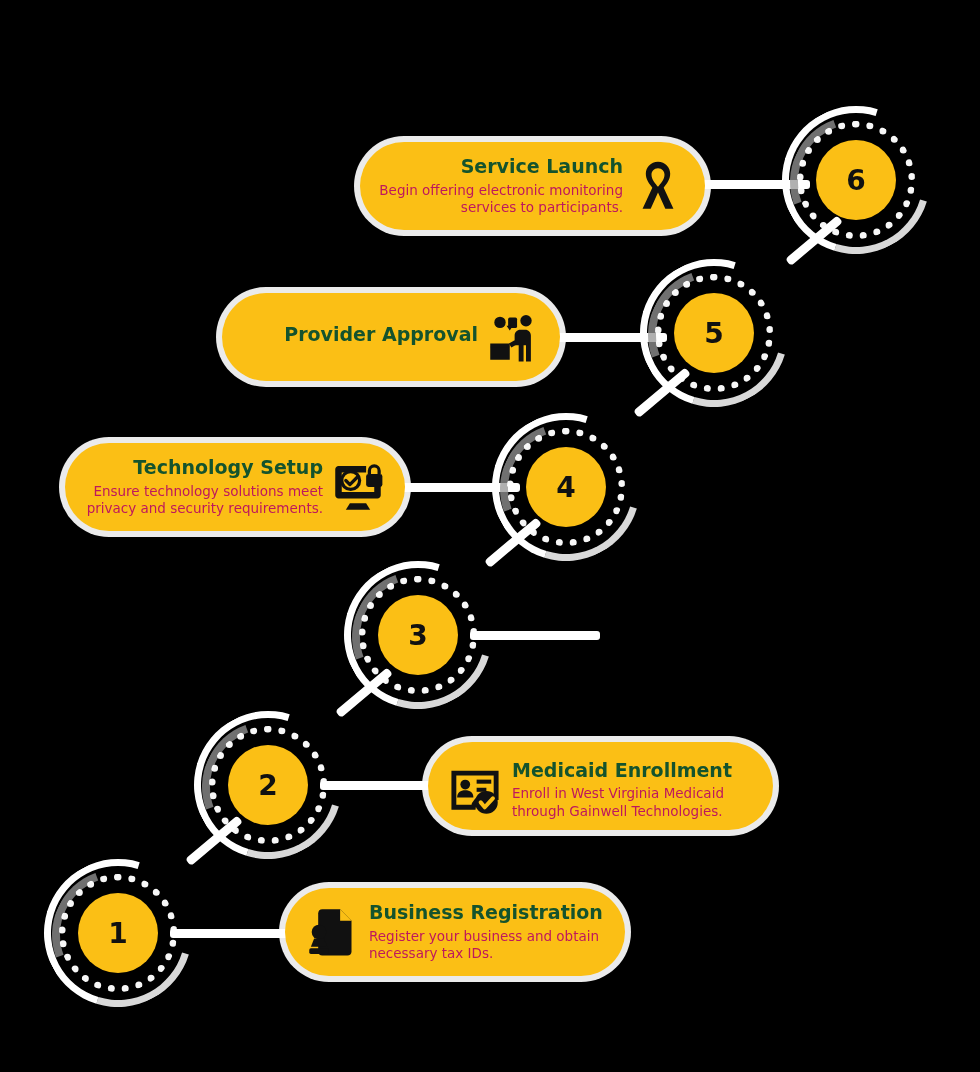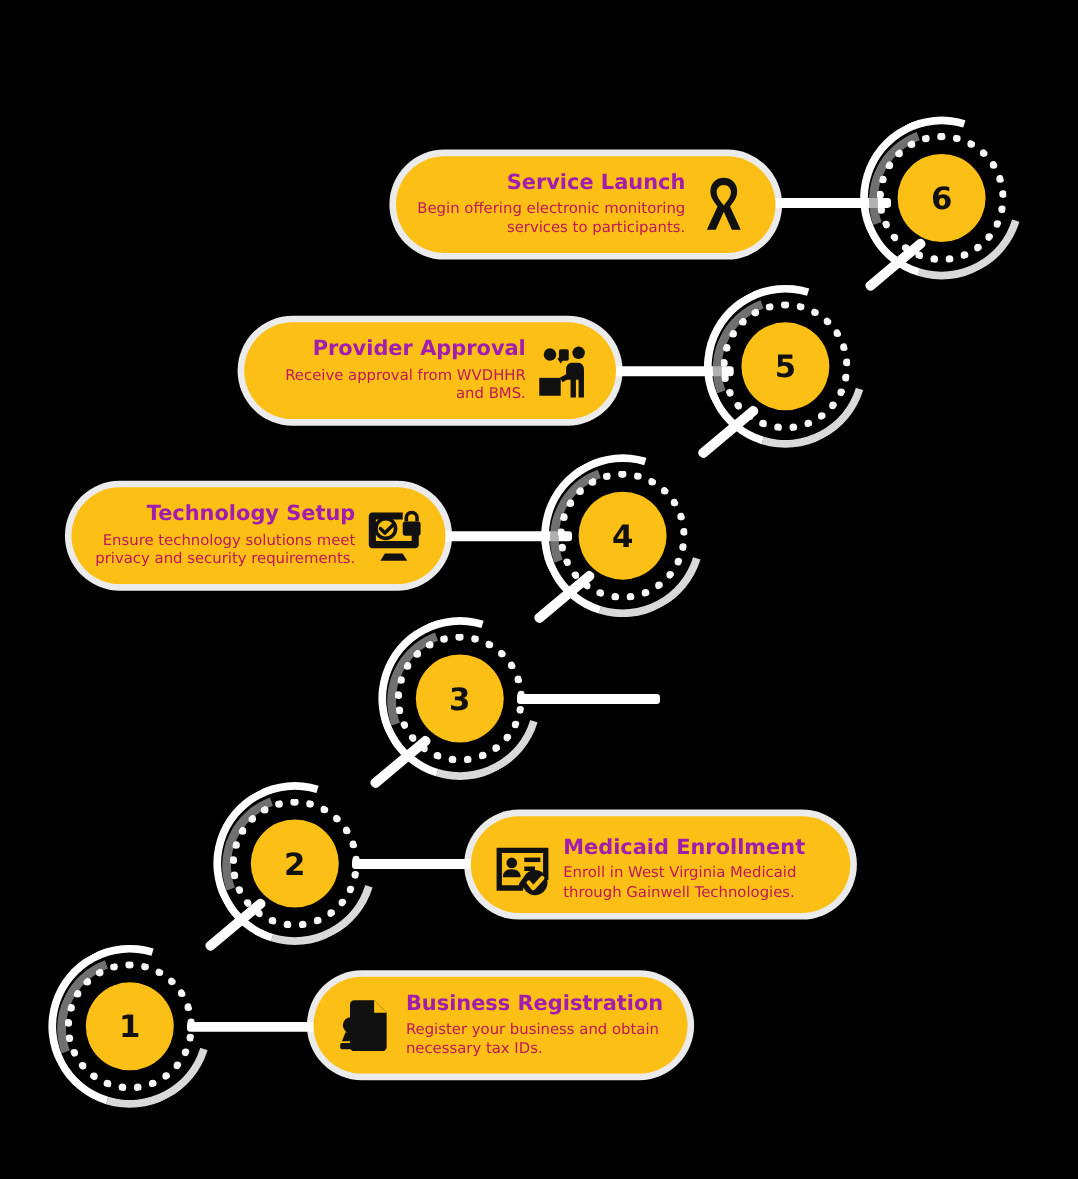--- a/index.html
+++ b/index.html
@@ -47,21 +47,21 @@
   
   .card{
     position:absolute;z-index:2;background:#FBBF15;border-radius:44px;
     box-shadow:0 0 0 6px rgba(255,255,255,.92);
     display:flex;align-items:center;box-sizing:border-box;
     padding:10px 18px;
   }
   .card .txt{flex:1 1 auto;}
   .card .hd{
     font-family:"DejaVu Sans","Liberation Sans",sans-serif;
-    font-weight:bold;font-size:19px;color:#a21caf;line-height:1.1;margin-bottom:5px;
+    font-weight:bold;font-size:19px;color:#14532d;line-height:1.1;margin-bottom:5px;
   }
   .card .bd{
     font-family:"DejaVu Sans","Liberation Sans",sans-serif;
     font-size:13.5px;color:#be185d;line-height:1.28;
   }
   .card.right-icon .txt{text-align:right;padding-right:6px;}
   .card.left-icon  .txt{text-align:left;padding-left:8px;}
   .ico{flex:0 0 auto;width:58px;height:58px;display:flex;align-items:center;justify-content:center;}
   .ico svg{width:52px;height:52px;fill:#111;}
 </style>
@@ -98,21 +98,20 @@
   <div class="node" style="left:780px;top:104px;">
     <div class="ring-out"></div>
     <div class="ring-shadow"></div>
     <div class="ring-mid"></div>
     <div class="disc">6</div>
   </div>
 
   <div class="card right-icon" style="left:222px;top:293px;width:338px;height:88px;">
     <div class="txt">
       <div class="hd">Provider Approval</div>
-      <div class="bd">Receive approval from WVDHHR and BMS.</div>
     </div>
     <div class="ico">
       <svg viewBox="0 0 64 64" aria-hidden="true">
         <circle cx="16" cy="14" r="7"></circle>
         <path d="M4 46v14h24V46c0-2-1-3-3-3H7c-2 0-3 1-3 3z"></path>
         <rect x="4" y="40" width="24" height="5"></rect>
         <rect x="26" y="8" width="11" height="13" rx="2"></rect>
         <path d="M24 18l4 6 4-6z"></path>
         <circle cx="48" cy="12" r="7"></circle>
         <path d="M41 23c-4 0-7 3-7 7v12h5v20h6V42h3v20h6V30c0-4-3-7-7-7z"></path>

